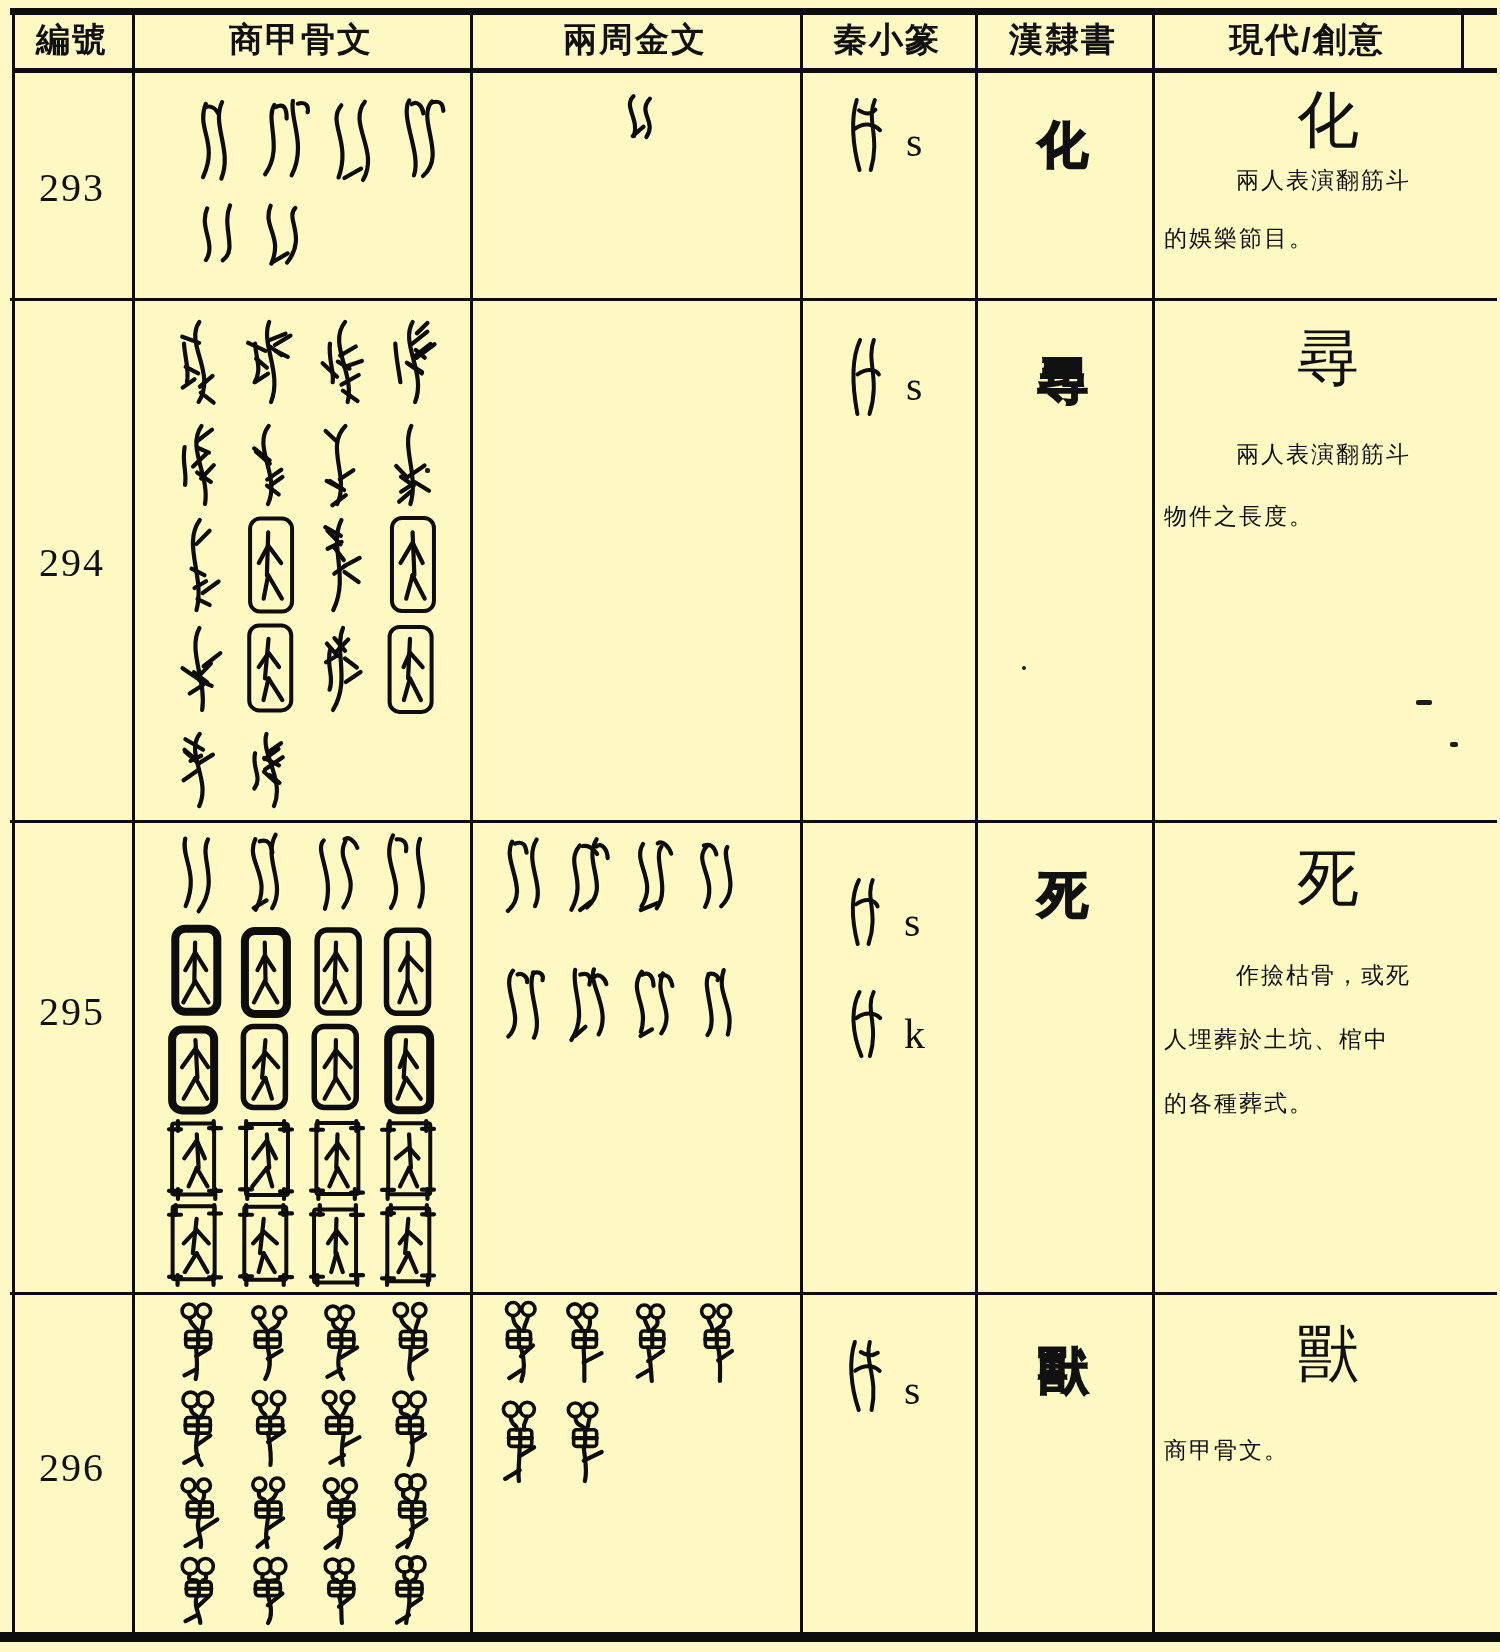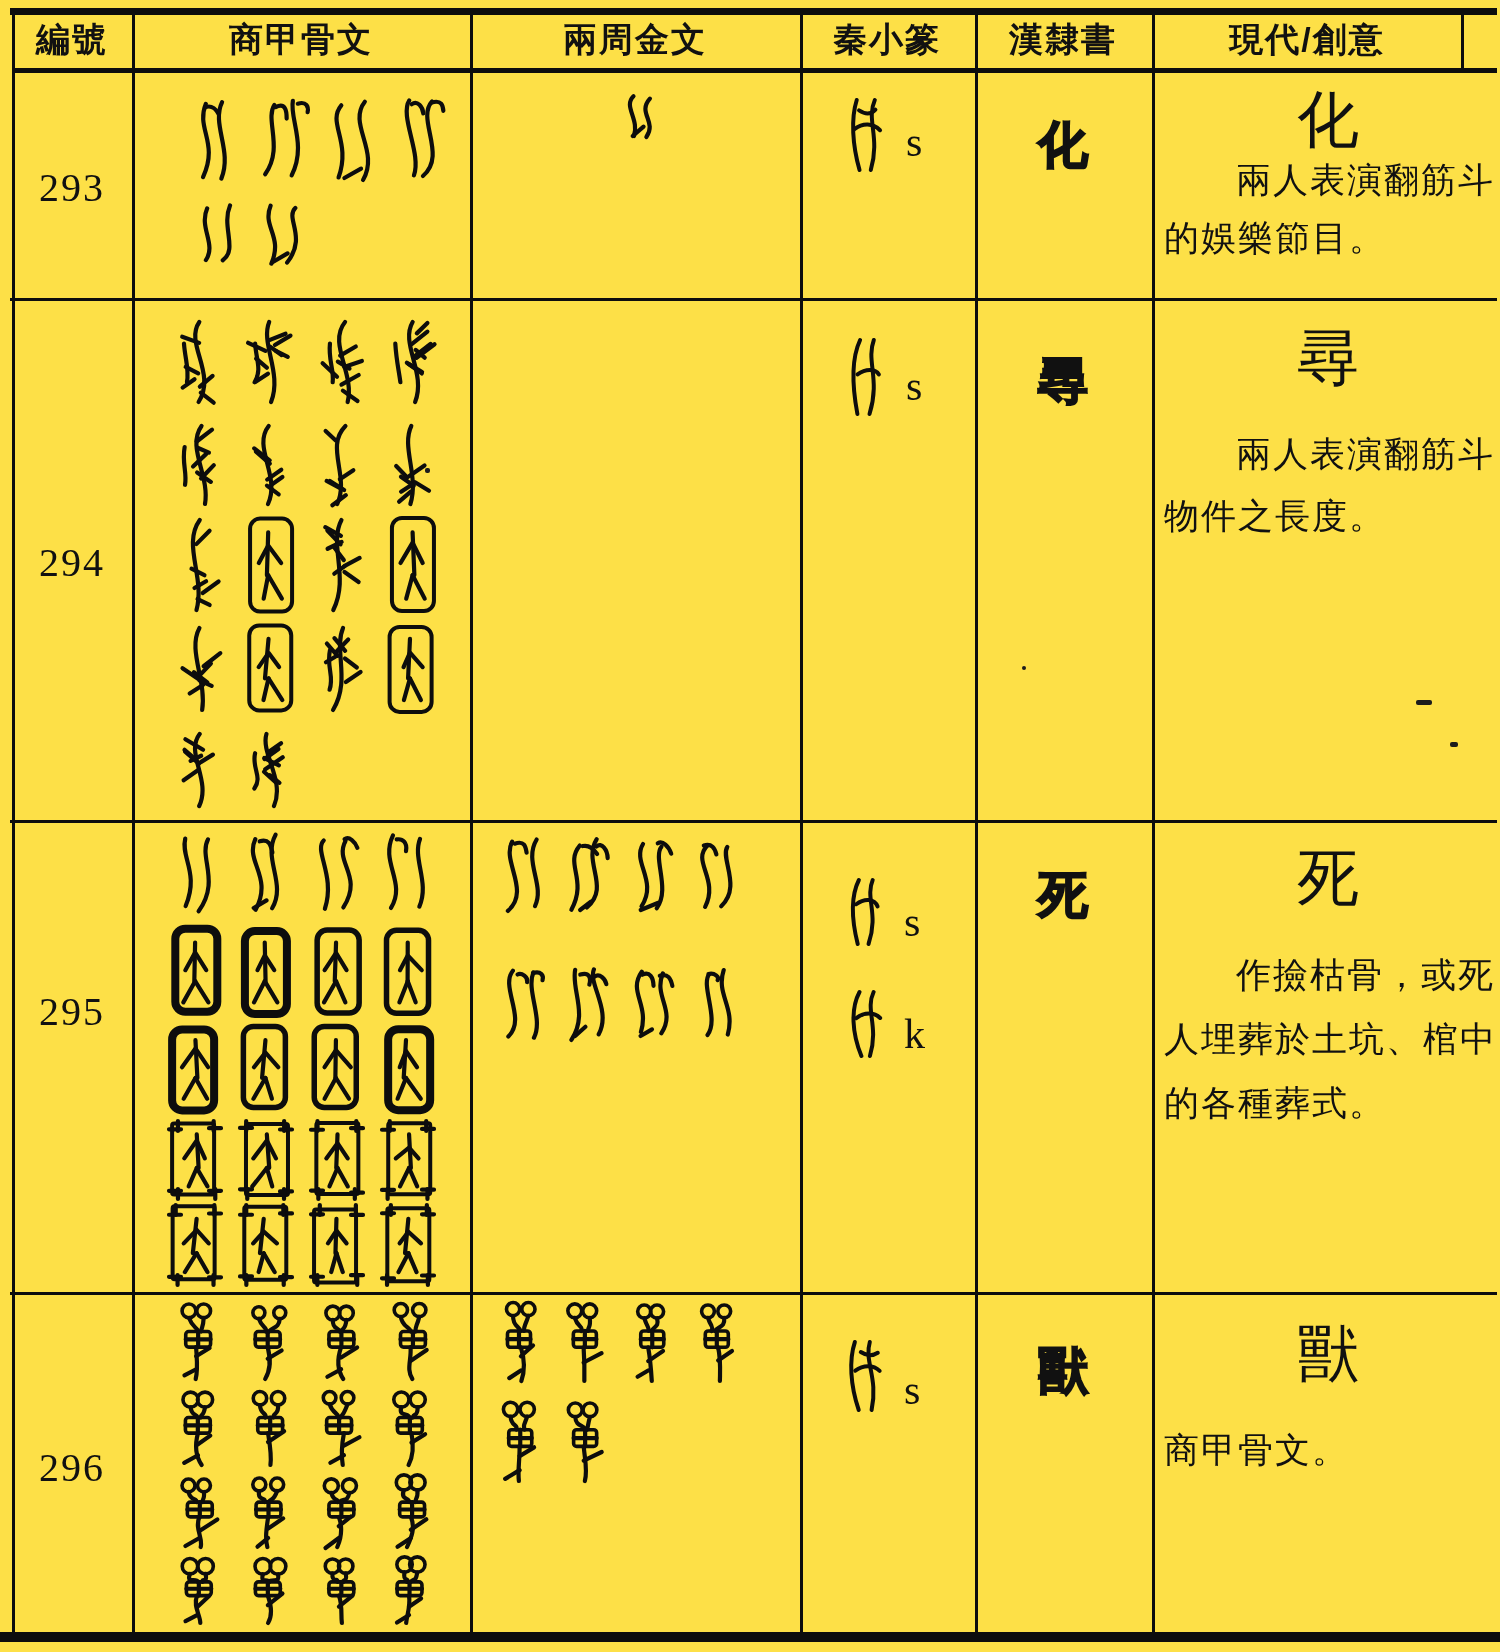--- a/index.html
+++ b/index.html
@@ -1,29 +1,29 @@
 <!DOCTYPE html>
 <html><head>
 <meta charset="utf-8">
 <style>
   html,body{margin:0;padding:0;background:#f6f6f4;}
-  #page{position:relative;width:1500px;height:1652px;background:#fde047;overflow:hidden;
+  #page{position:relative;width:1500px;height:1652px;background:#fef9c3;overflow:hidden;
         font-family:"Liberation Serif","DejaVu Serif",serif;color:#111;}
   .hline,.vline{position:absolute;background:#0d0d0d;}
   .hdr{position:absolute;top:17px;transform:translateX(-50%);white-space:nowrap;
        font-size:34px;font-weight:700;letter-spacing:2px;
        font-family:"Liberation Sans","DejaVu Sans",sans-serif;}
   .num{position:absolute;transform:translateX(-50%);font-size:40px;letter-spacing:2px;
        font-family:"Liberation Serif","DejaVu Serif",serif;}
   .cler{position:absolute;transform:translateX(-50%);font-size:50px;font-weight:900;
         -webkit-text-stroke:2px #111;white-space:nowrap;
         font-family:"Liberation Sans","DejaVu Sans",sans-serif;}
   .big{position:absolute;transform:translateX(-50%);font-size:62px;white-space:nowrap;
        font-family:"Liberation Serif","DejaVu Serif",serif;}
-  .desc{position:absolute;left:1164px;width:310px;font-size:35px;letter-spacing:2px;
+  .desc{position:absolute;left:1164px;width:310px;font-size:23px;letter-spacing:2px;
         font-family:"Liberation Serif","DejaVu Serif",serif;}
   .desc .dl{white-space:nowrap;}
   .desc .dl.first{padding-left:72px;}
   .glyphrow{position:absolute;display:flex;align-items:flex-start;}
   .glyphrow svg{display:block;}
   .sealnote{position:absolute;font-size:42px;font-family:"Liberation Serif","DejaVu Serif",serif;}
   .speck{position:absolute;background:#1c1c1c;border-radius:2px;}
 </style>
 </head>
 <body>

